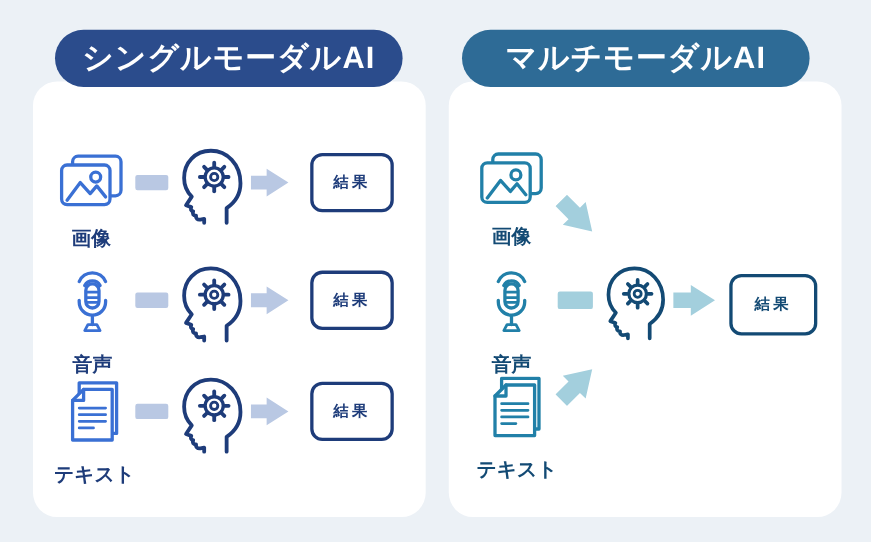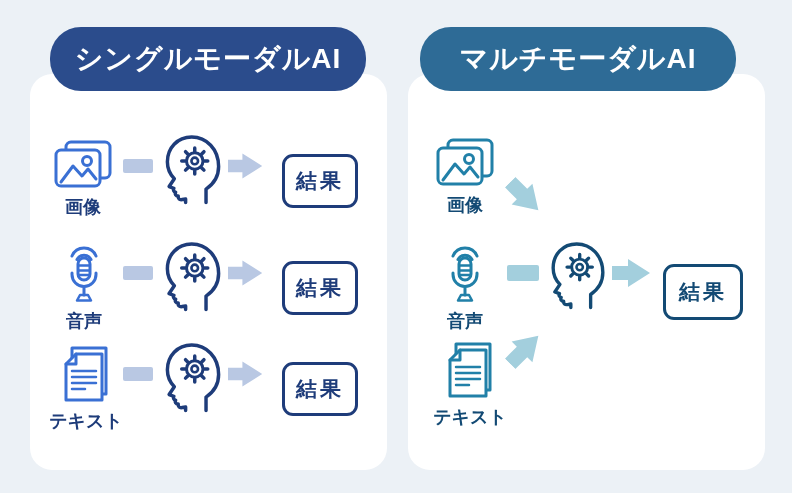--- a/index.html
+++ b/index.html
@@ -14,54 +14,54 @@
     background:var(--bg);
     font-family:"Liberation Sans","DejaVu Sans",sans-serif;
   }
   .panel{
     position:absolute;top:74px;width:357px;height:396px;
     background:var(--panel-bg);border-radius:22px;
   }
   .panel.single{left:30px;}
   .panel.multi{left:408px;}
   .pill{
-    position:absolute;top:27px;width:316px;height:64px;border-radius:31px;
+    position:absolute;top:27px;width:316px;height:52px;border-radius:31px;
     display:flex;align-items:center;justify-content:center;
     color:var(--header-text);font-size:28px;font-weight:700;letter-spacing:1px;
     z-index:3;
   }
   .pill.single{left:50px;background:var(--single-header);}
   .pill.multi{left:420px;background:var(--multi-header);text-align:right;}
 
   .row{position:absolute;left:0;width:100%;height:0;}
   .abs{position:absolute;}
 
   .icon-group{display:flex;flex-direction:column;align-items:center;position:absolute;}
   .icon-label{
-    position:absolute;top:100%;margin-top:5px;left:50%;transform:translateX(-50%);
+    position:absolute;top:100%;margin-top:15px;left:50%;transform:translateX(-50%);
     white-space:nowrap;font-weight:700;font-size:18px;
   }
   .single .icon-label, .s-ink{color:var(--single-ink);}
   .multi .icon-label, .m-ink{color:var(--multi-ink);}
   .single .modal-icon{color:var(--single-icon);}
   .multi .modal-icon{color:var(--multi-icon);}
   .single .soft{color:var(--single-soft);}
   .multi .soft{color:var(--multi-soft);}
 
   .dash{border-radius:2px;}
   .single .dash{background:var(--single-soft);}
   .multi .dash{background:var(--multi-soft);}
 
   .head-icon{color:var(--single-ink);}
   .multi .head-icon{color:var(--multi-ink);}
 
   .result-box{
     background:#fff;border-radius:11px;
     display:flex;align-items:center;justify-content:center;
-    font-weight:700;font-size:21px;letter-spacing:3px;margin-top:15px;
+    font-weight:700;font-size:14px;letter-spacing:3px;
   }
   .single .result-box{border:3px solid var(--single-ink);color:var(--single-ink);}
   .multi .result-box{border:3px solid var(--multi-ink);color:var(--multi-ink);}
 
   svg{display:block;}
   .rot45{transform:rotate(45deg);}
   .rot-45{transform:rotate(-45deg);}
 </style>
 </head>
 <body>

